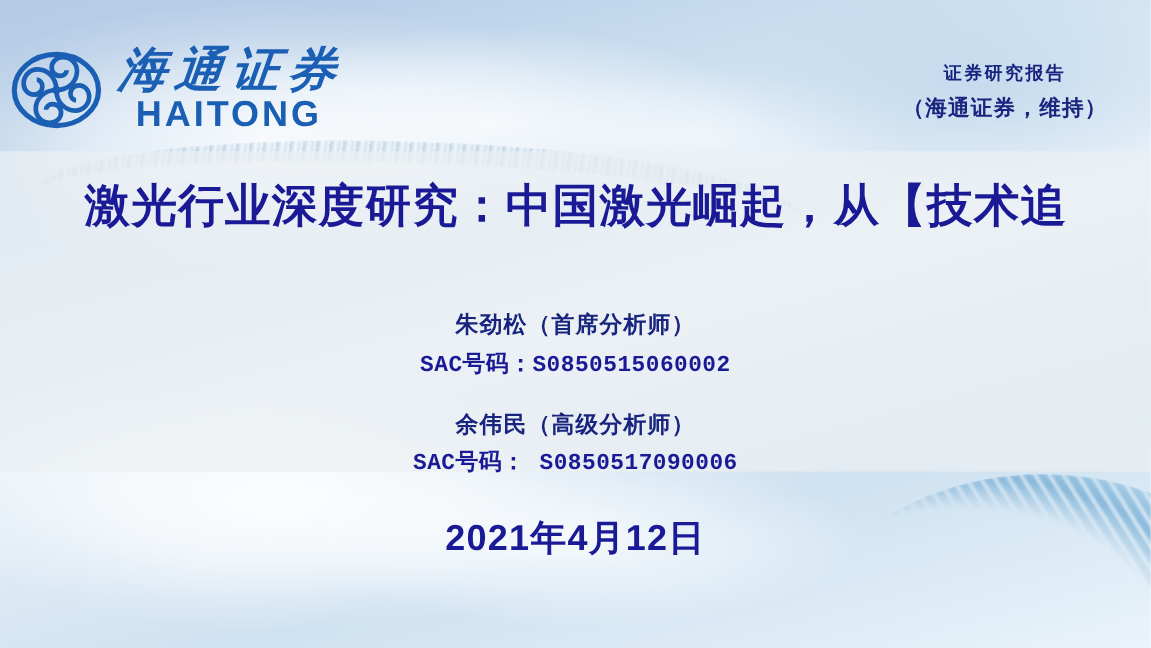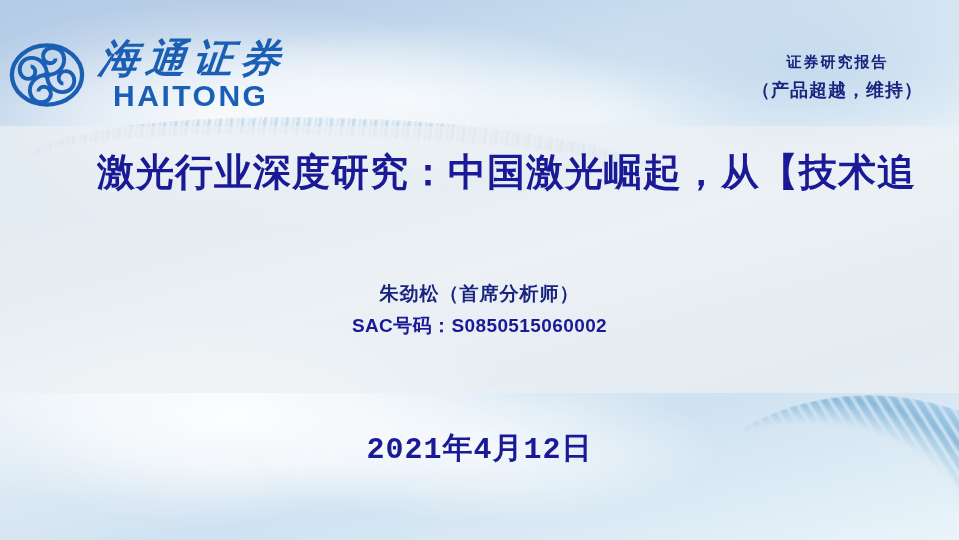--- a/index.html
+++ b/index.html
@@ -300,59 +300,59 @@
     top: 146px;
     width: 872px;
     text-align: center;
     color: #1a1a96;
     font-family: "Liberation Serif", "DejaVu Serif", serif;
     font-weight: bold;
     font-size: 38px;
     line-height: 1.38;
     letter-spacing: 1px;
   }
-  .title-line { display: block; white-space: nowrap; text-align: right; }
+  .title-line { display: block; white-space: nowrap; }
   .title-line-2 { letter-spacing: 2px; }
 
   
   .authors {
     position: absolute;
     left: 0;
     top: 258px;
     width: 959px;
     text-align: center;
   }
-  .author-group { margin-bottom: 22px; margin-top: 22px; }
+  .author-group { margin-bottom: 22px; }
   .author-group:last-child { margin-bottom: 0; }
   .author-name {
     font-family: "Liberation Serif", "DejaVu Serif", serif;
     font-size: 19px;
     font-weight: bold;
     color: #18247e;
     letter-spacing: 1px;
     line-height: 1.5;
   }
   .author-sac {
-    font-family: Liberation Sans, sans-serif;
+    font-family: Liberation Mono, monospace;
     font-size: 19px;
     font-weight: bold;
     color: #1a1a96;
     letter-spacing: 0.4px;
     line-height: 1.6;
     margin-top: 2px;
   }
 
   
   .date-line {
     position: absolute;
     left: 0;
     top: 428px;
     width: 959px;
     text-align: center;
-    font-family: Liberation Mono, monospace;
+    font-family: Liberation Sans, sans-serif;
     font-size: 30px;
     font-weight: bold;
     color: #1a1a96;
     letter-spacing: 1px;
   }
 </style>
 </head>
 <body>
 
 <div id="slide">
@@ -391,29 +391,33 @@
       <circle cx="50" cy="50" r="4.5" fill="#1a5fb4"></circle>
     </svg>
     <div class="logo-words">
       <div class="logo-cn">海通证券</div>
       <div class="logo-en">HAITONG</div>
     </div>
   </div>
 
   <div class="header-right">
     <div class="hdr-title">证券研究报告</div>
-    <div class="hdr-sub">（产品超越，维持）</div>
+    <div class="hdr-sub">（海通证券，维持）</div>
   </div>
 
   <div class="main-title">
     <span class="title-line title-line-1">激光行业深度研究：中国激光崛起，从【技术追</span>
   </div>
 
   <div class="authors">
     <div class="author-group">
       <div class="author-name">朱劲松（首席分析师）</div>
       <div class="author-sac">SAC号码：S0850515060002</div>
     </div>
+    <div class="author-group">
+      <div class="author-name">余伟民（高级分析师）</div>
+      <div class="author-sac">SAC号码： S0850517090006</div>
+    </div>
   </div>
 
   <div class="date-line">2021年4月12日</div>
 
 </div>
 
 </body></html>

